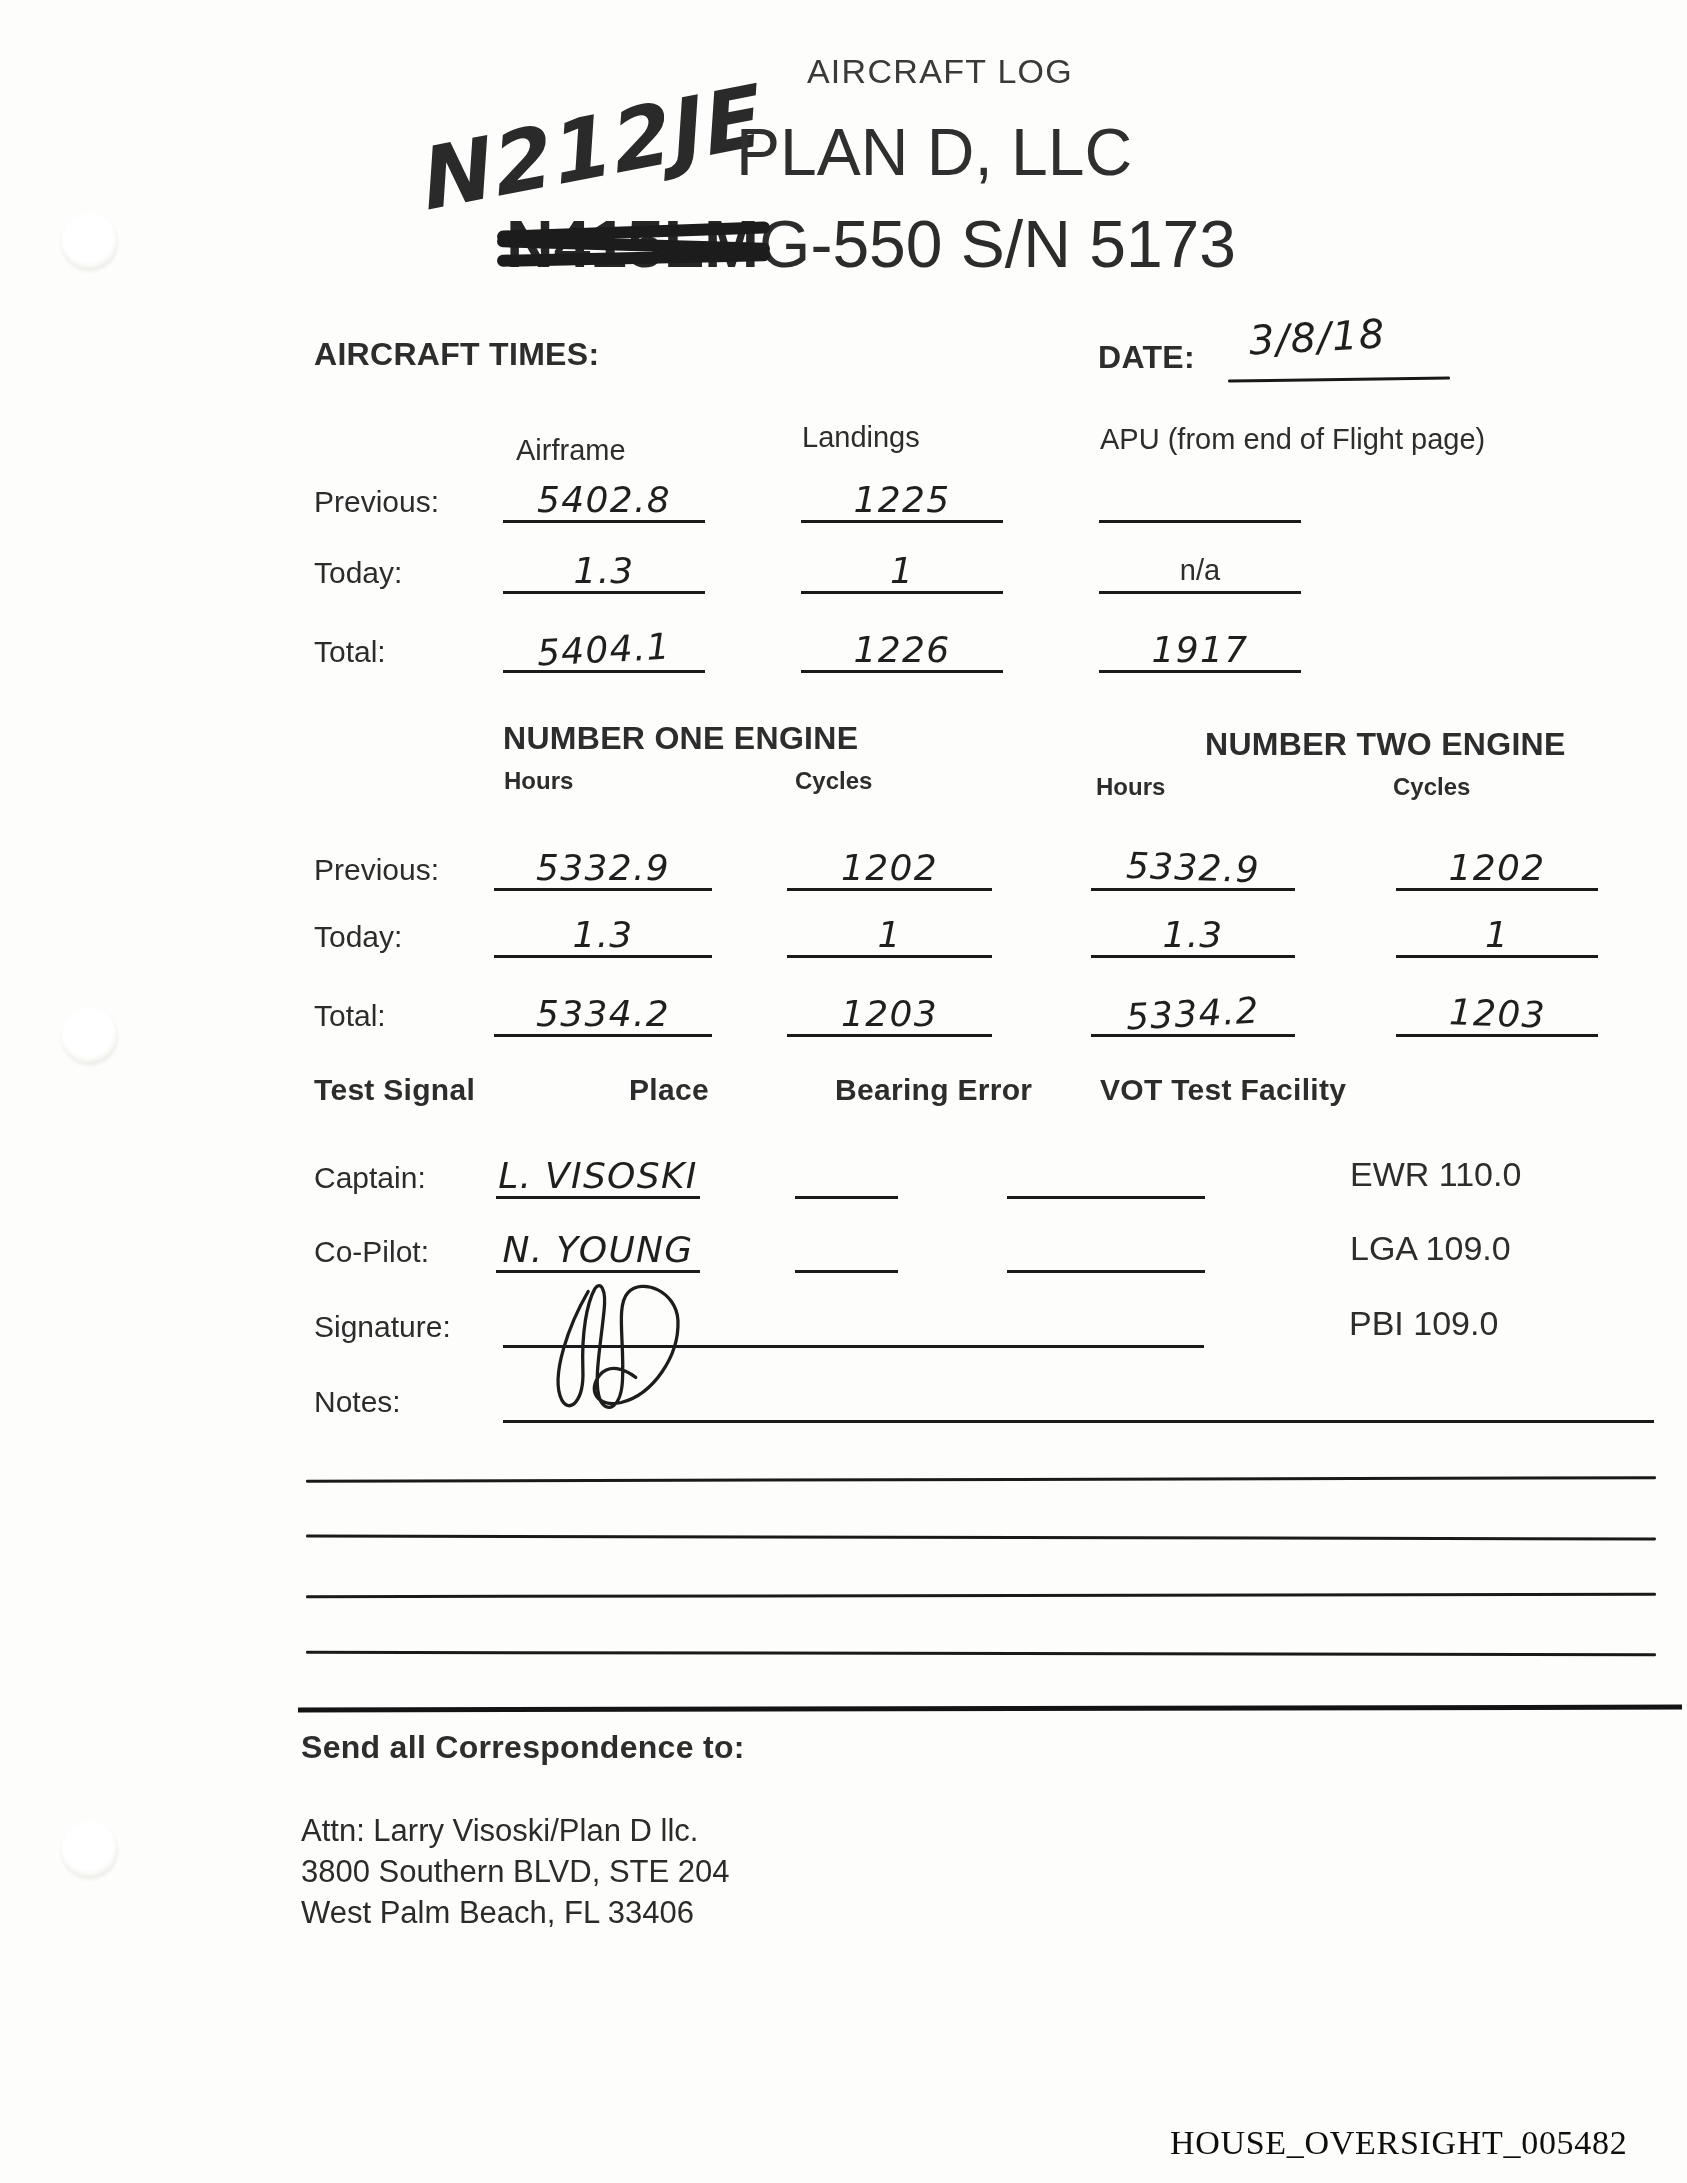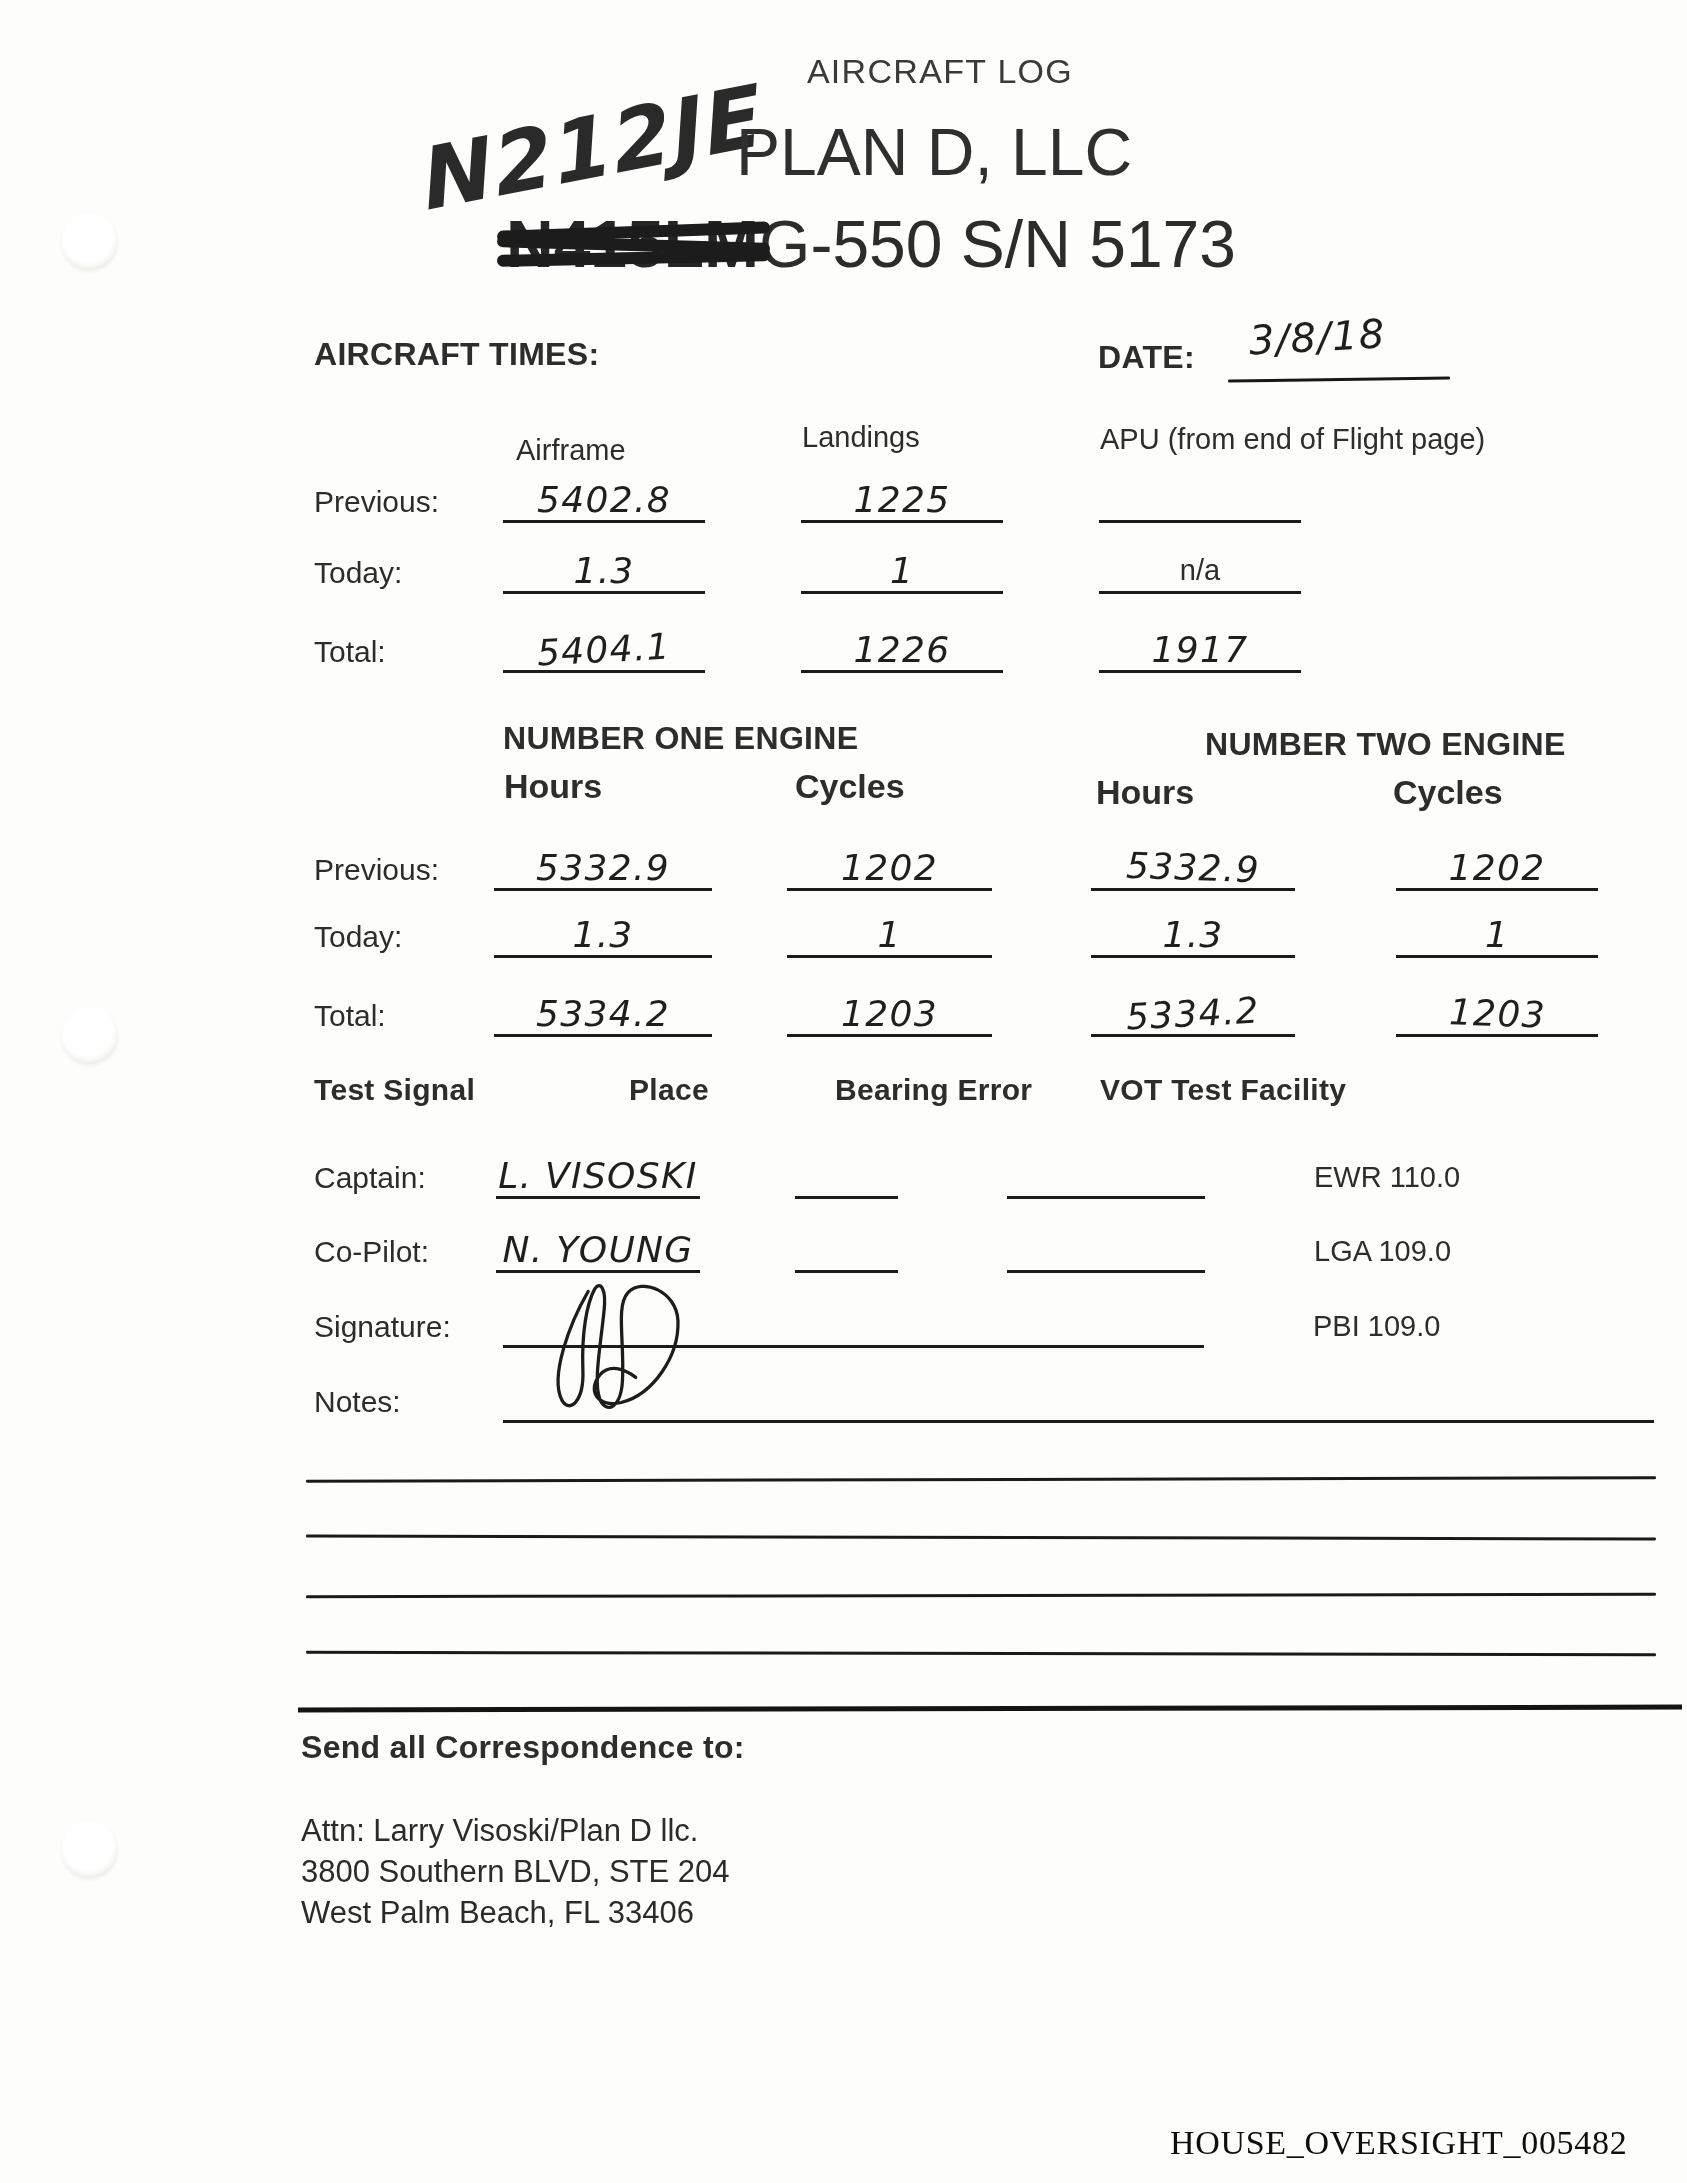--- a/index.html
+++ b/index.html
@@ -54,35 +54,35 @@
   .tl{font-size:30px;color:#2c2c2c;padding-bottom:4px;}
   .cell{border-bottom:3.3px solid #1b1b1b;display:flex;justify-content:center;align-items:flex-end;box-sizing:border-box;}
   .cell .hw{font-size:36px;line-height:1.05;padding-bottom:1.3px;}
   .printval{font-size:29px;color:#2d2d2d;padding-bottom:4px;}
   
   .t-lbl{width:189px;} .t-c{width:202px;} .t-g1{width:96px;} .t-g2{width:96px;}
   #row-times-prev{top:459px;} #row-times-today{top:530px;} #row-times-total{top:609px;}
   
   #eng1-title{left:503px;top:720px;font-size:32px;}
   #eng2-title{left:1205px;top:726px;font-size:32px;}
-  .subh{font-size:34px;font-weight:600;}
+  .subh{font-size:24px;font-weight:600;}
   #eng1-hours{left:504px;top:767px;} #eng1-cycles{left:795px;top:767px;}
   #eng2-hours{left:1096px;top:773px;} #eng2-cycles{left:1393px;top:773px;}
   .e-lbl{width:180px;} .e-c1{width:218px;} .e-g1{width:75px;} .e-c2{width:205px;}
   .e-g2{width:99px;} .e-c3{width:204px;} .e-g3{width:101px;} .e-c4{width:202px;}
   #row-eng-prev{top:827px;} #row-eng-today{top:894px;} #row-eng-total{top:973px;}
   .tiltA{transform:rotate(-3deg);} .tiltB{transform:rotate(2deg);}
   
   #ts-head{left:314px;top:1073px;}
   #ts-head span{position:absolute;top:0;font-size:30px;white-space:nowrap;}
   #ts-signal{left:0px;} #ts-place{left:315px;} #ts-bearing{left:521px;} #ts-vot{left:786px;}
   .p-lbl{width:182px;} .p-c1{width:204px;} .p-g1{width:95px;} .p-c2{width:103px;}
   .p-g2{width:109px;} .p-c3{width:198px;} .p-g3{width:109px;}
   #row-captain{top:1135px;} #row-copilot{top:1209px;}
-  .vot-text{font-size:29px;color:#2d2d2d;padding-bottom:5.3px;white-space:nowrap;}
+  .vot-text{font-size:34px;color:#2d2d2d;padding-bottom:5.3px;white-space:nowrap;margin-left:36px;}
   #row-signature{top:1284px;}
   .s-lbl{width:189px;margin-top:20px;} .s-c1{width:701px;} .s-g1{width:109px;}
   #row-notes{top:1359px;}
   .n-lbl{width:189px;} .n-c1{width:1151px;}
   #signature-svg{left:523px;top:1277px;width:232px;height:142px;z-index:3;}
   
   .bline{position:absolute;left:306px;width:1350px;height:3.3px;background:#1a1a1a;border-radius:1.3px;}
   #bl1{top:1478px;transform:rotate(-0.15deg);}
   #bl2{top:1536px;transform:rotate(0.12deg);}
   #bl3{top:1594px;transform:rotate(-0.1deg);}

